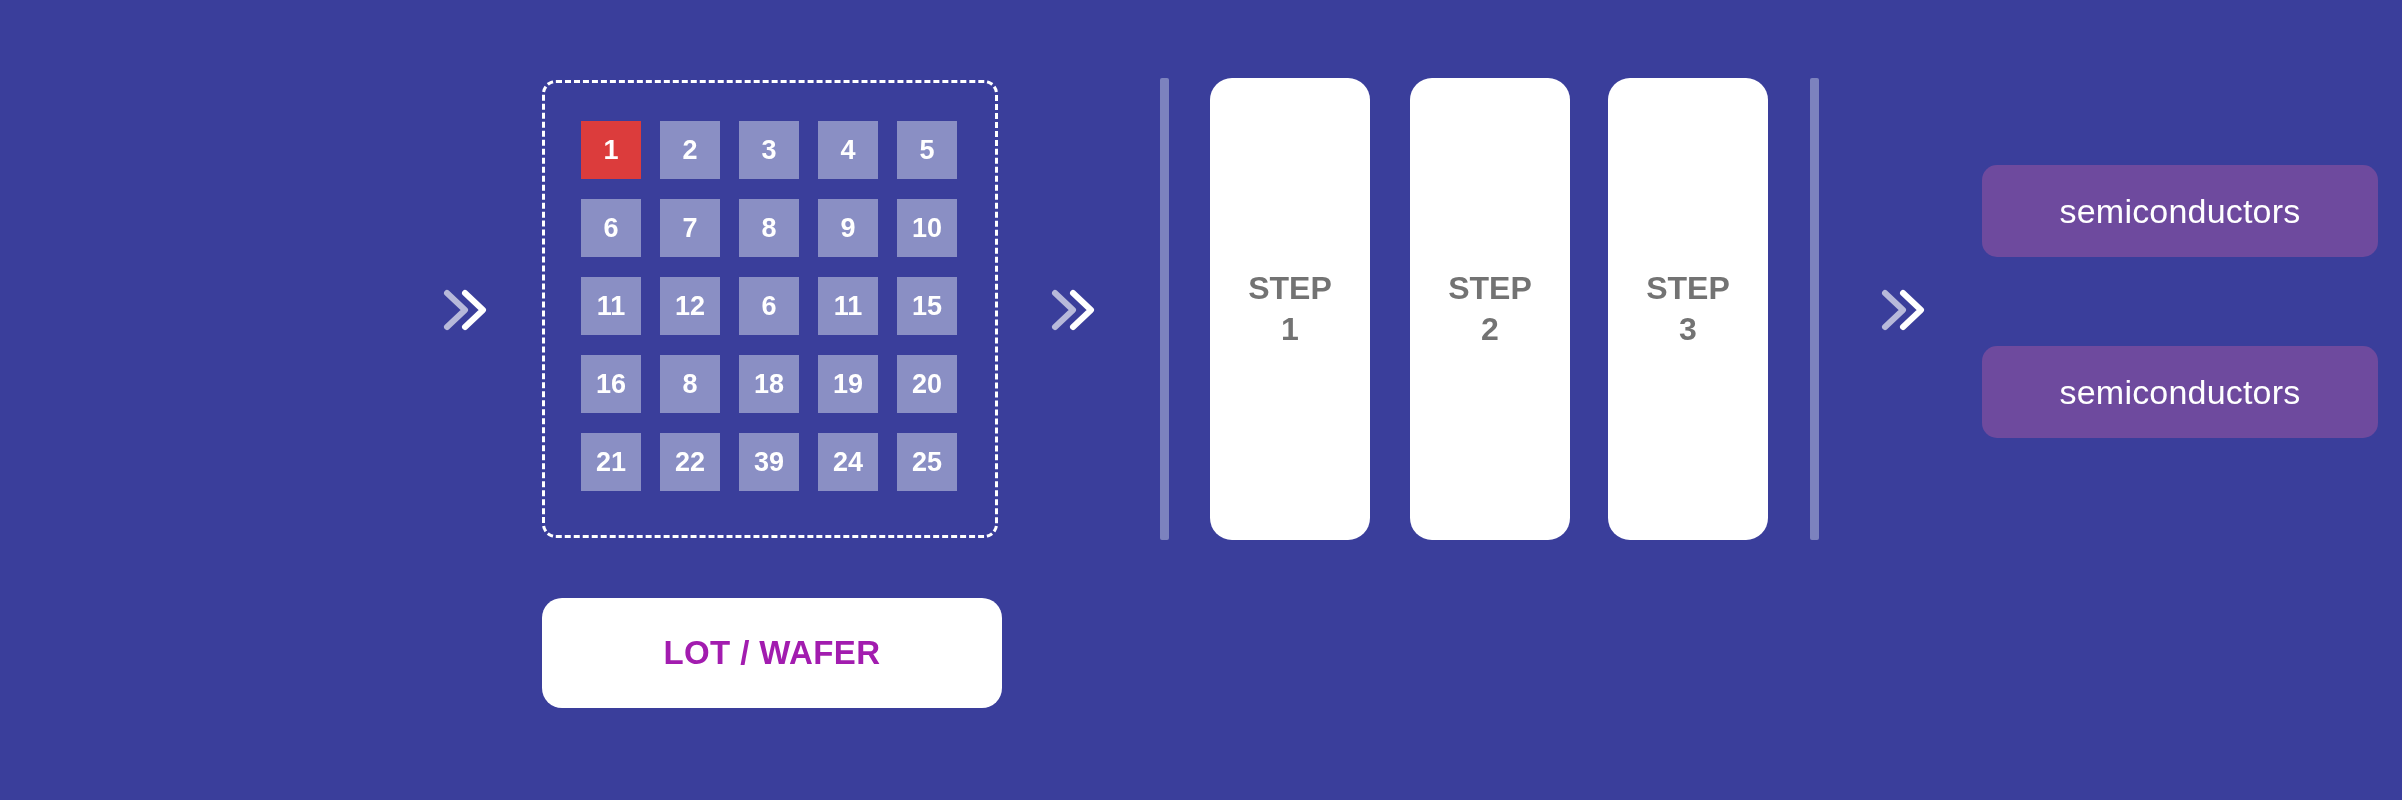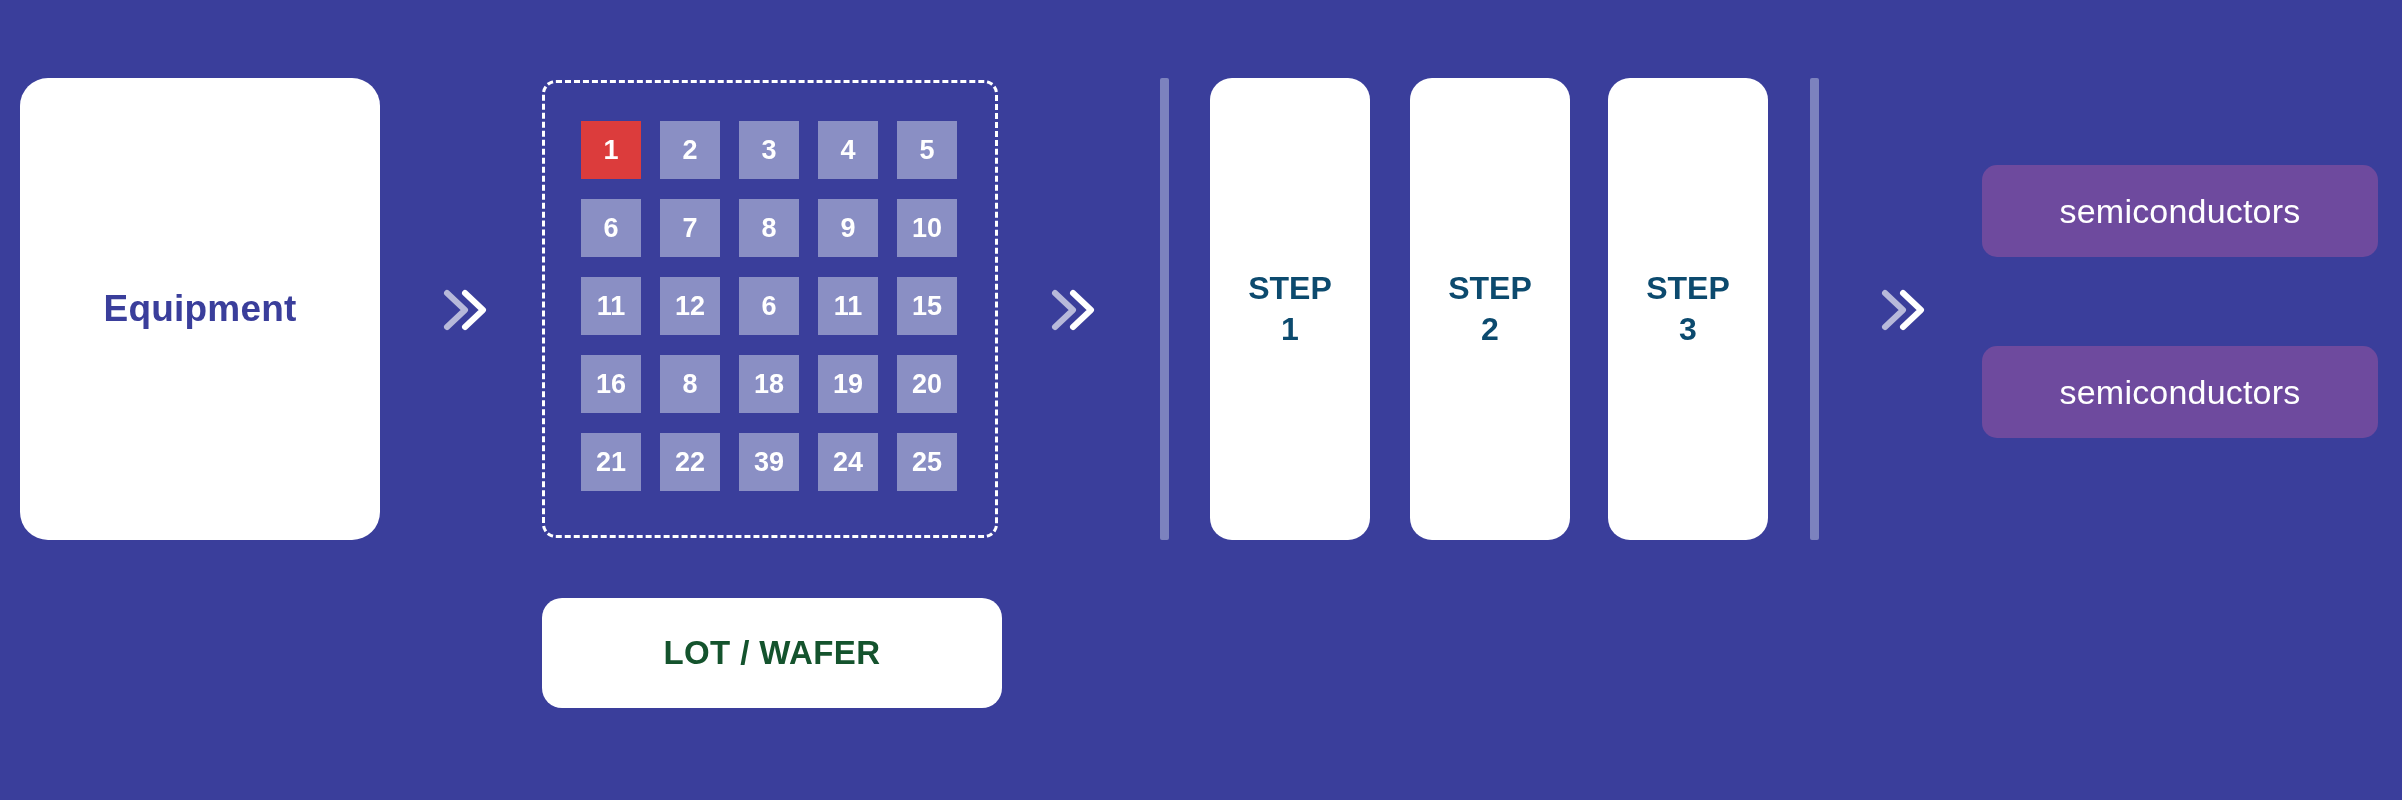--- a/index.html
+++ b/index.html
@@ -101,21 +101,21 @@
     top: 598px;
     width: 460px;
     height: 110px;
     background: #FFFFFF;
     border-radius: 20px;
     display: flex;
     align-items: center;
     justify-content: center;
   }
   .lot-label {
-    color: #14532d;
+    color: #a21caf;
     font-size: 33px;
     font-weight: 700;
     letter-spacing: 0.4px;
     white-space: nowrap;
   }
 
   
   .rail {
     position: absolute;
     top: 78px;
@@ -138,21 +138,21 @@
     flex-direction: column;
     align-items: center;
     justify-content: center;
   }
   #step-card-0 { left: 1210px; }
   #step-card-1 { left: 1410px; }
   #step-card-2 { left: 1608px; }
 
   .step-word,
   .step-num {
-    color: #0c4a6e;
+    color: #737373;
     font-size: 32px;
     font-weight: 600;
     line-height: 1.27;
     text-align: center;
   }
 
   
   .output-pill {
     position: absolute;
     left: 1982px;
@@ -172,23 +172,20 @@
     font-weight: 400;
     letter-spacing: 0.2px;
     white-space: nowrap;
   }
 </style>
 </head>
 <body>
 
 <div id="stage">
 
-  <div class="equipment-card">
-    <span class="equipment-label">Equipment</span>
-  </div>
 
   <div class="chevron" id="chevron-1">
     <svg viewBox="0 0 70 70" fill="none">
       <polyline class="chev-a" points="20,18 38,35 20,52" stroke-width="6" stroke-linecap="round" stroke-linejoin="round"></polyline>
       <polyline class="chev-b" points="38,18 56,35 38,52" stroke-width="6" stroke-linecap="round" stroke-linejoin="round"></polyline>
     </svg>
   </div>
 
   <div class="wafer-map">
     <div class="wafer-grid" id="wafer-grid">

